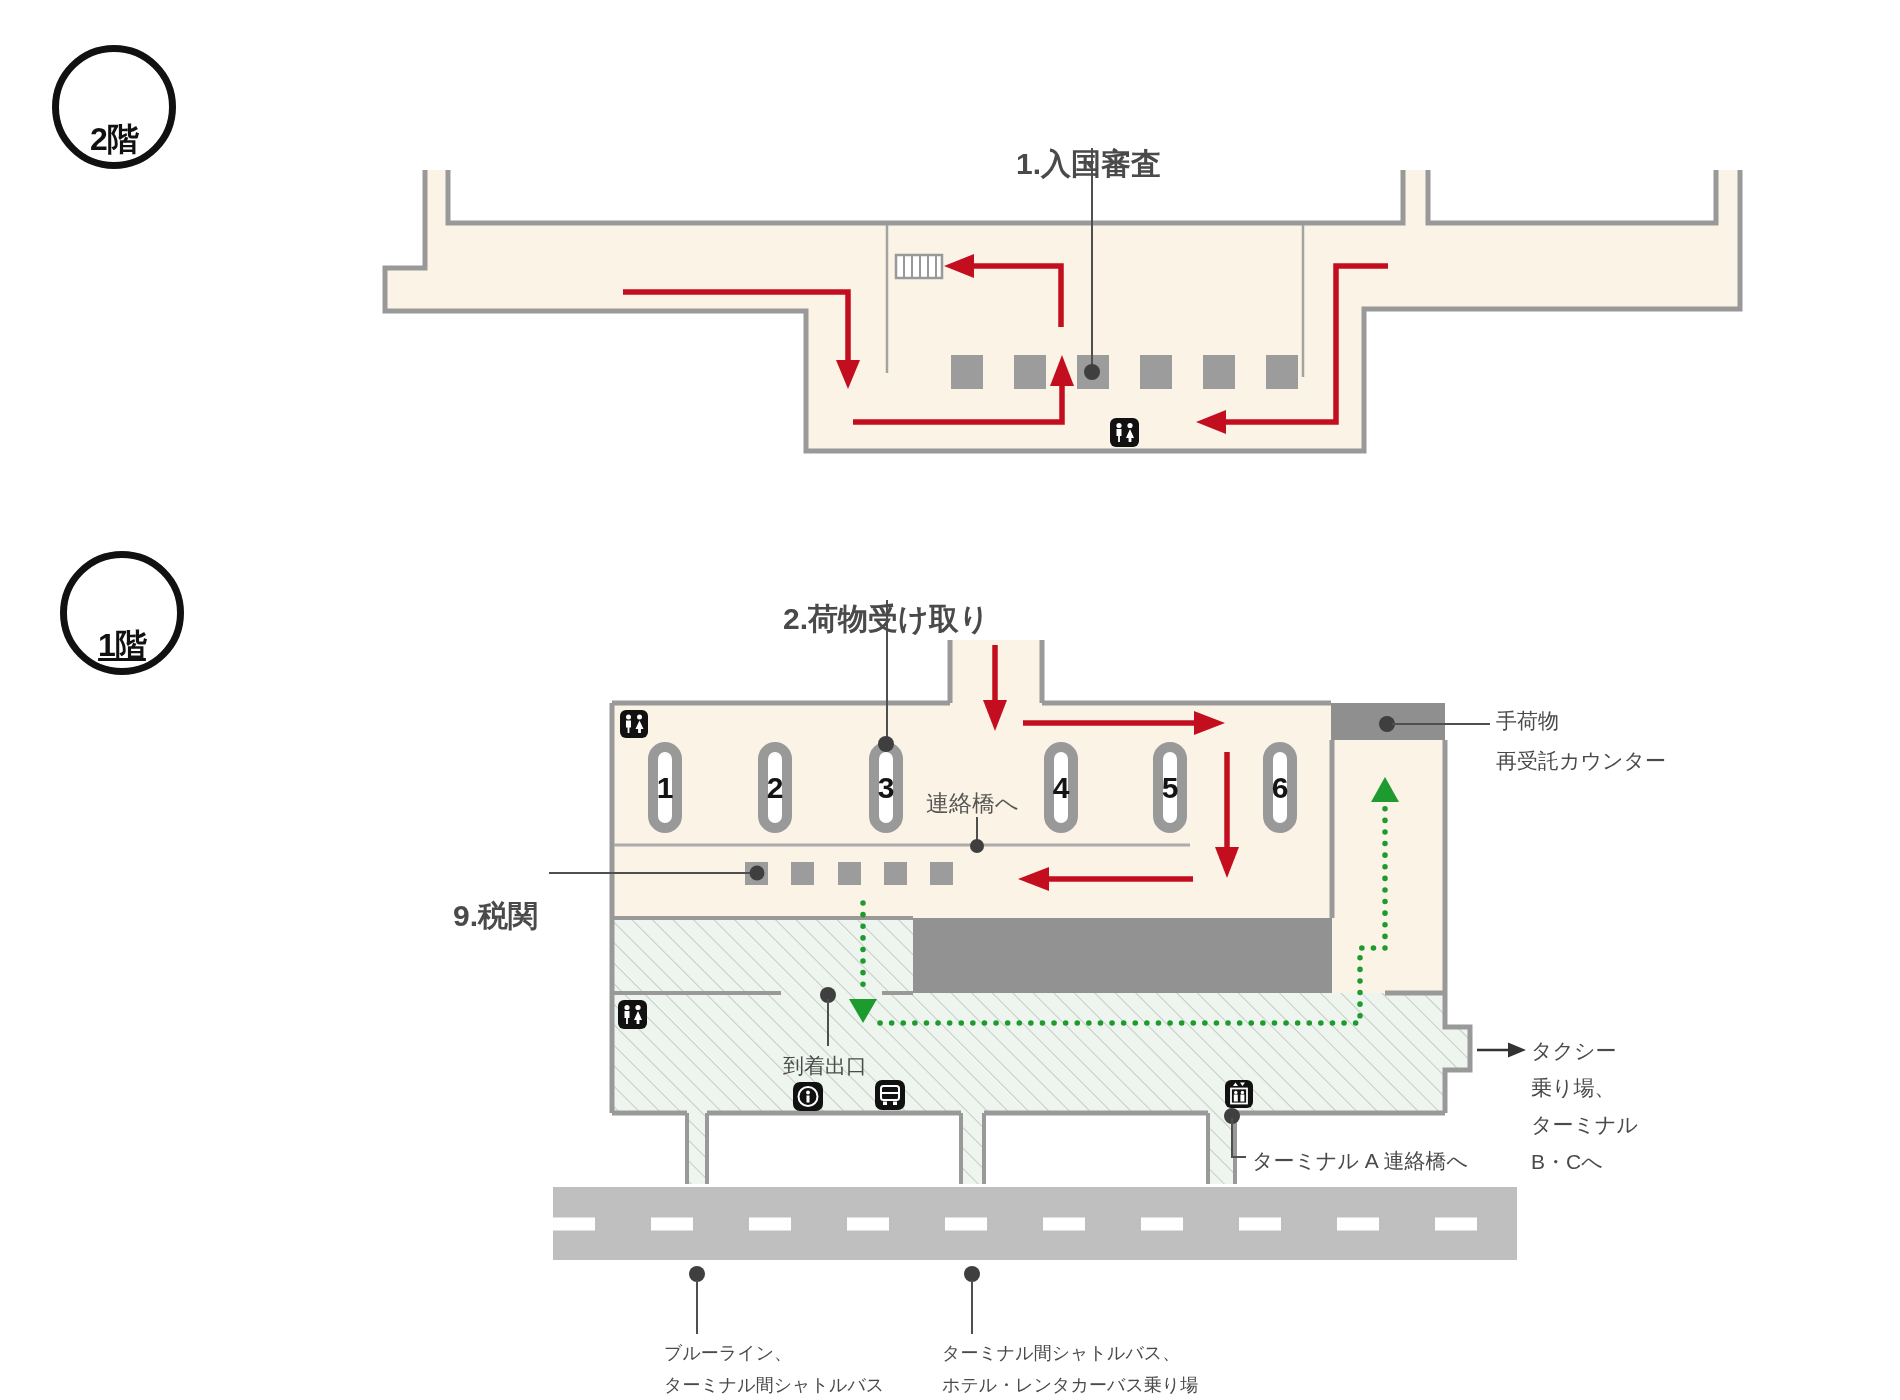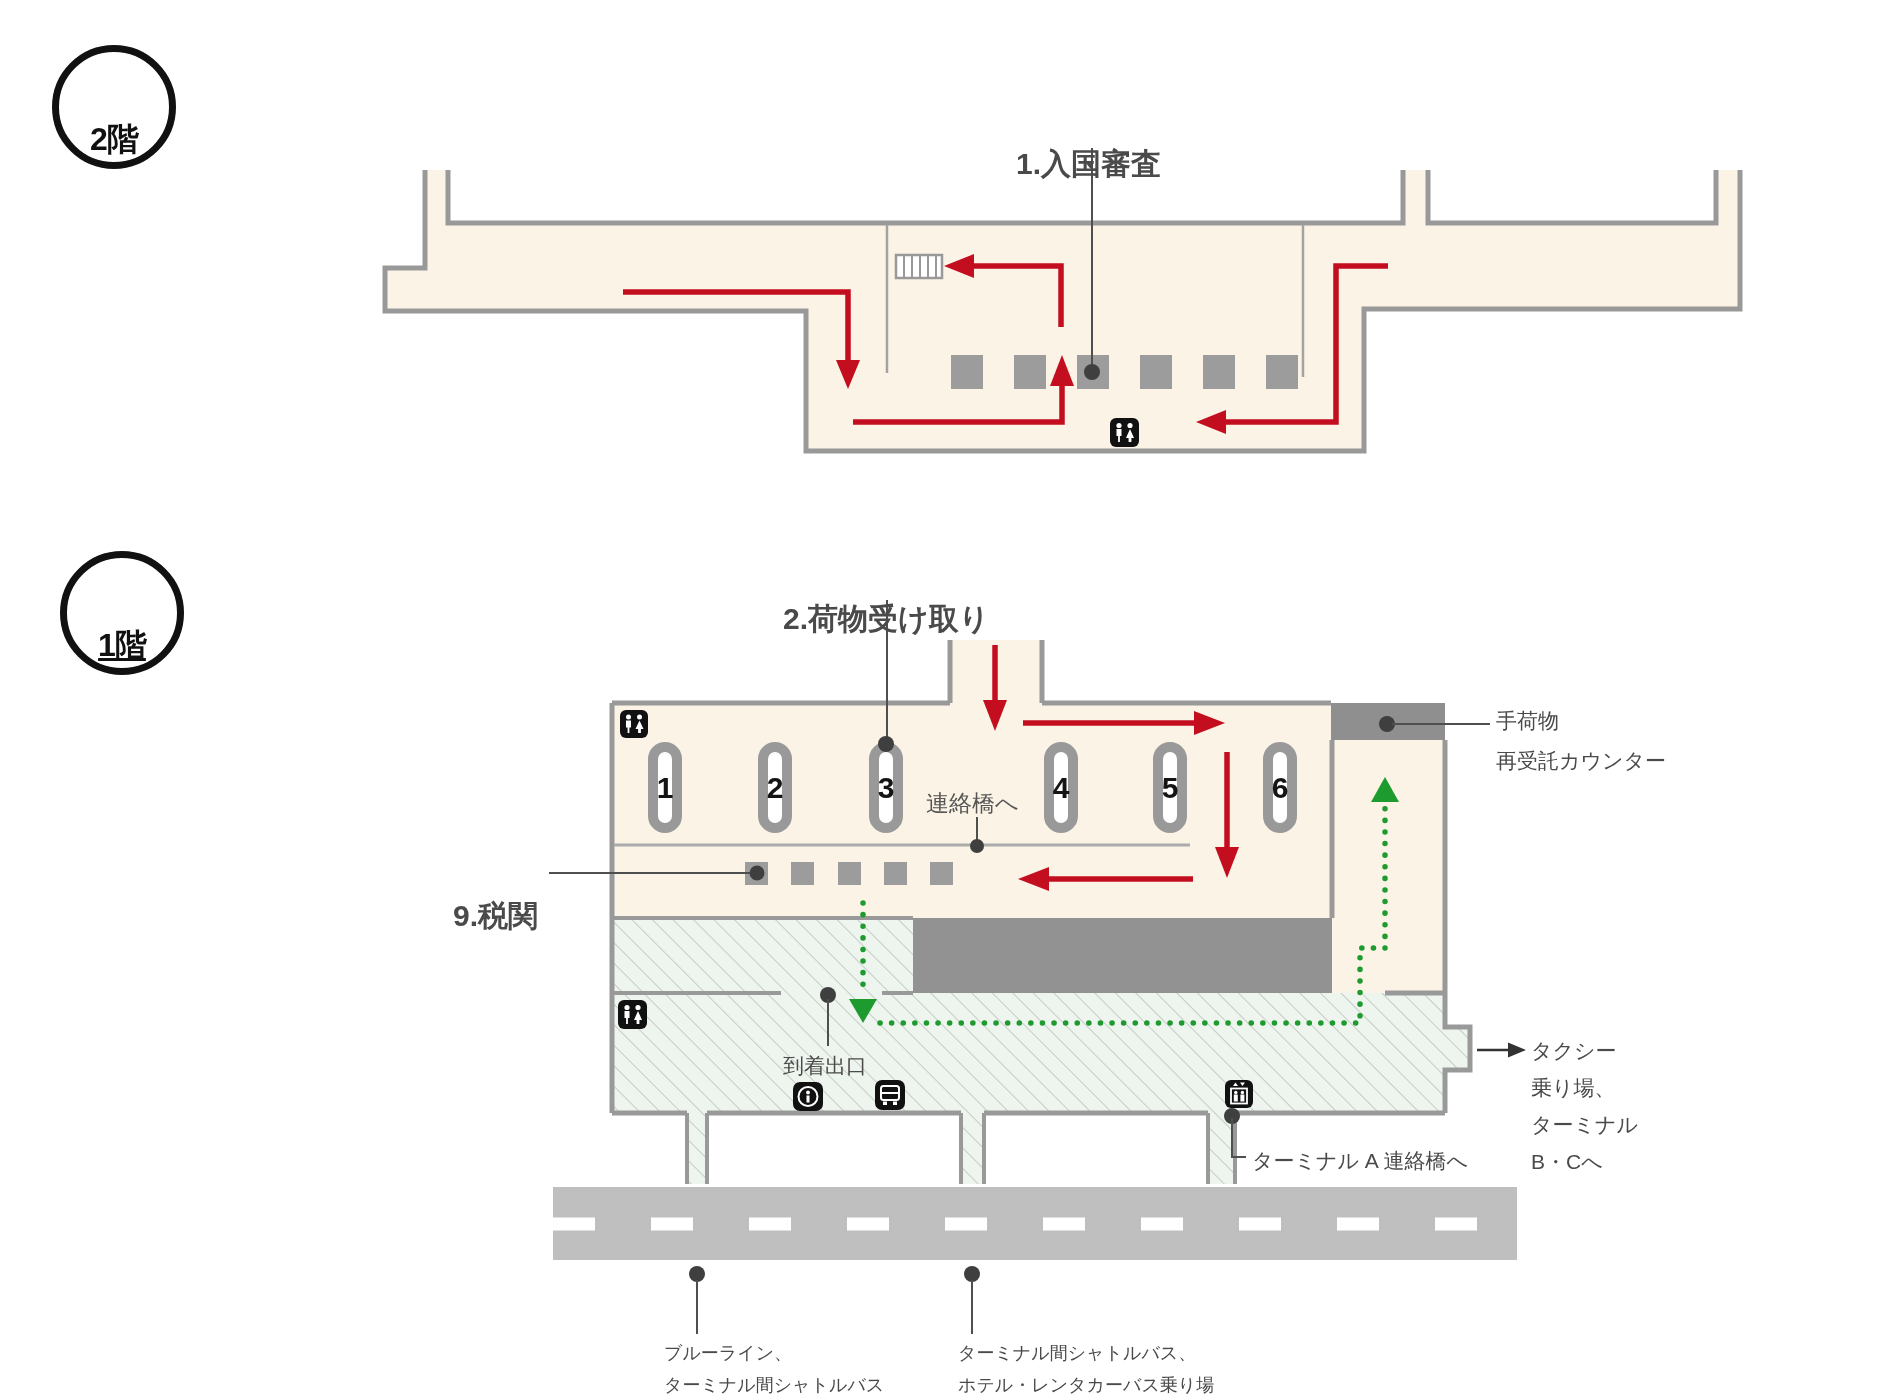--- a/index.html
+++ b/index.html
@@ -256,18 +256,18 @@
 <div class="carousel-num" style="left:758px;">2</div>
 <div class="carousel-num" style="left:869px;">3</div>
 <div class="carousel-num" style="left:1044px;">4</div>
 <div class="carousel-num" style="left:1153px;">5</div>
 <div class="carousel-num" style="left:1263px;">6</div>
 
 <div class="lbl lbl-bus" style="left:664px;top:1337px;">
   <div>ブルーライン、</div>
   <div>ターミナル間シャトルバス</div>
 </div>
-<div class="lbl lbl-bus" style="left:942px;top:1337px;margin-left:16px;">
+<div class="lbl lbl-bus" style="left:942px;top:1337px;">
   <div>ターミナル間シャトルバス、</div>
   <div>ホテル・レンタカーバス乗り場</div>
 </div>
 
 </div>
 
 </body></html>

